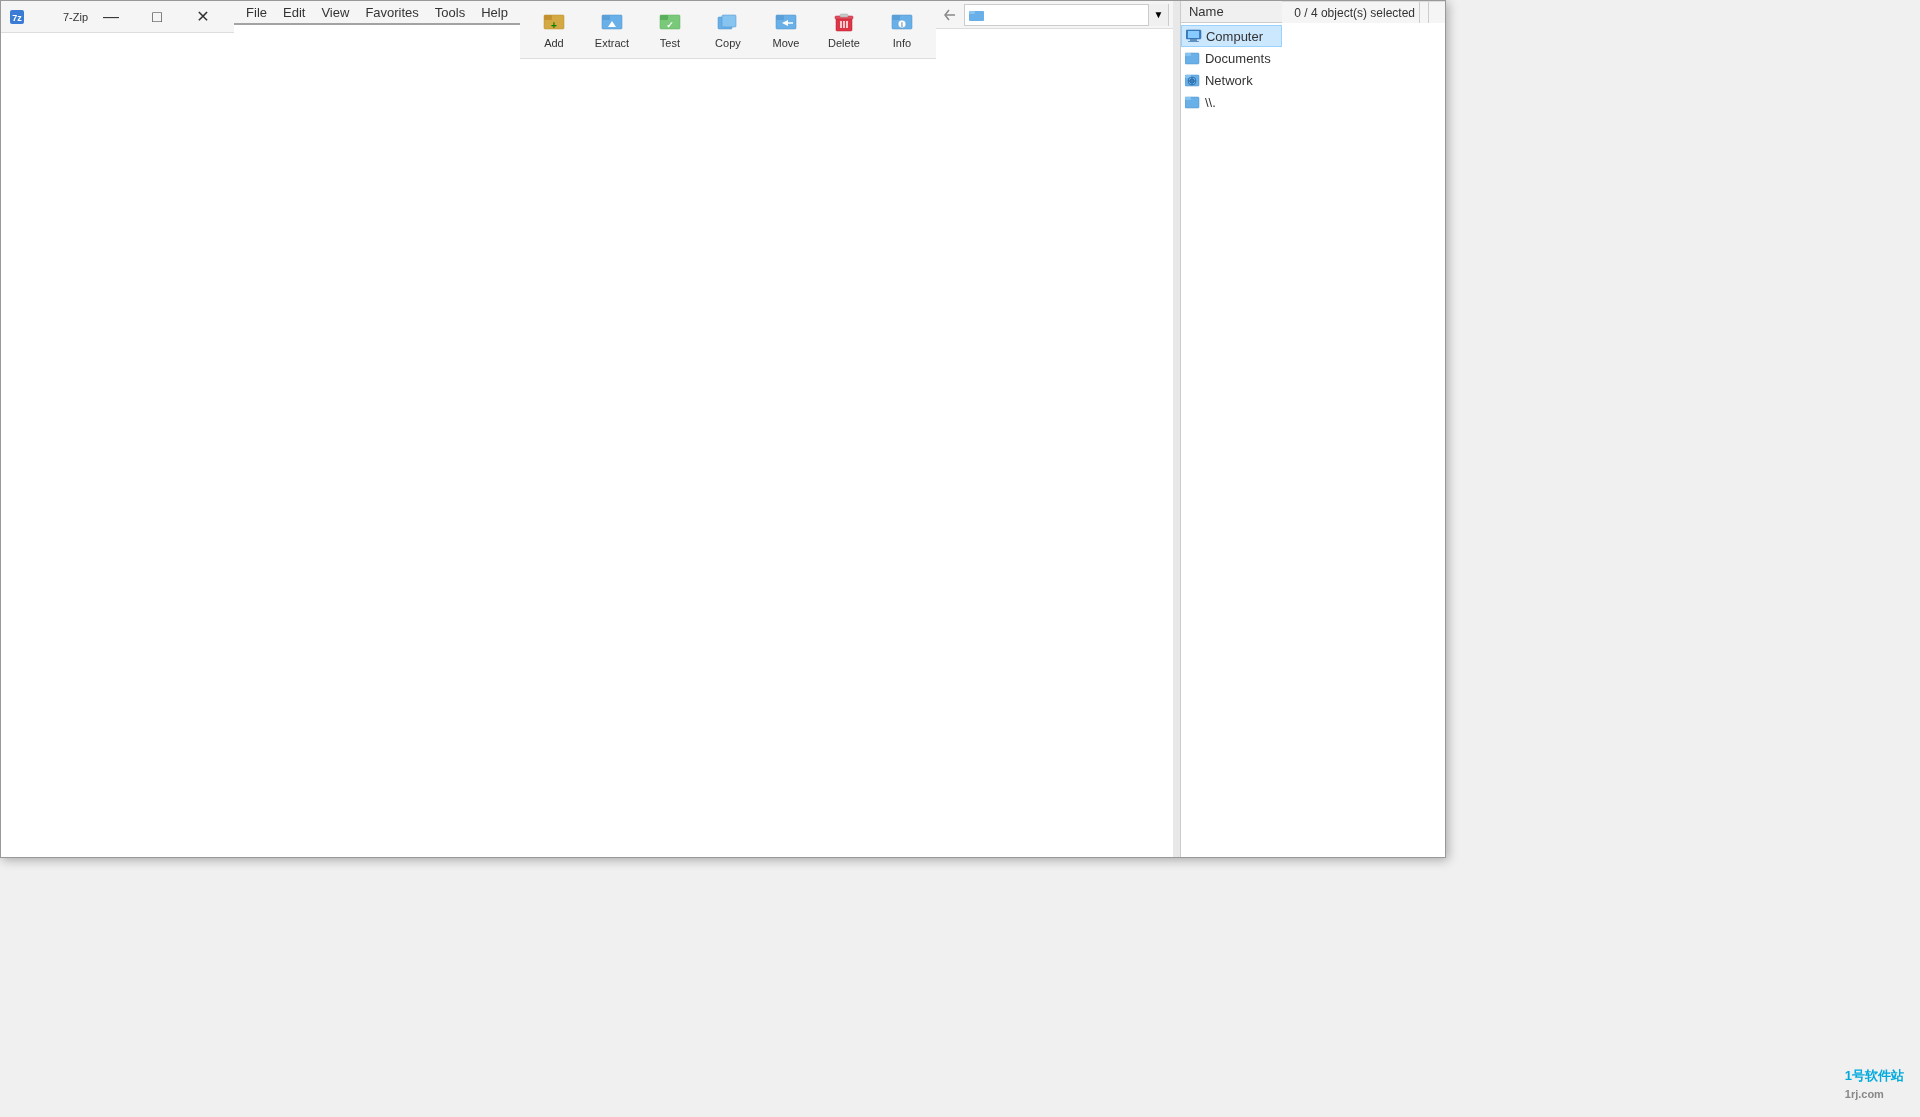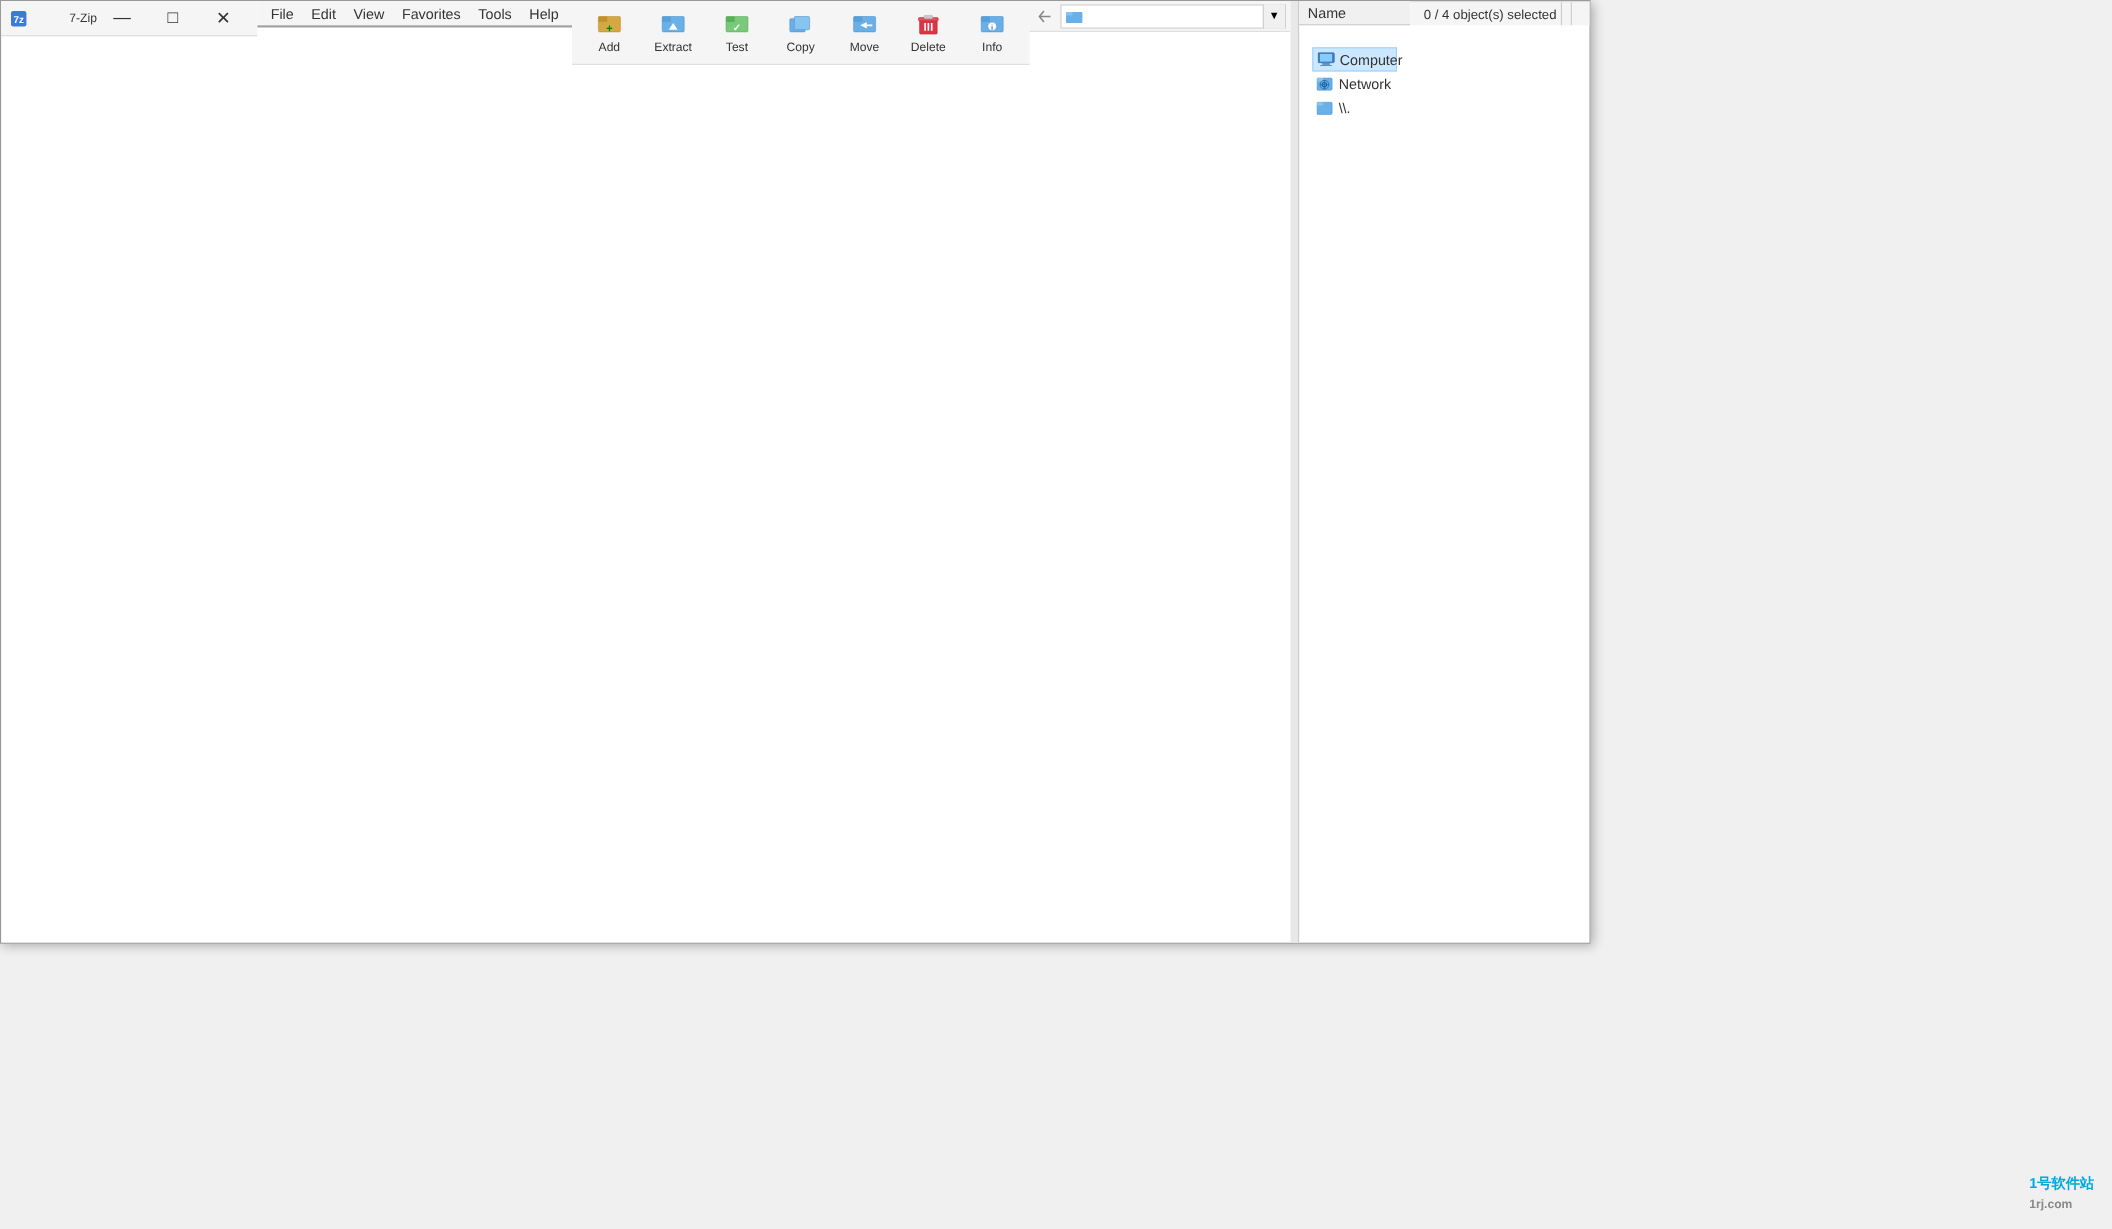--- a/index.html
+++ b/index.html
@@ -229,22 +229,21 @@
 
     .file-list-header-name {
       font-size: 13px;
       color: #333;
       padding: 0 4px;
       cursor: pointer;
       user-select: none;
     }
 
     .file-items {
-      padding: 2px 12px;
-      margin-top: 18px;
+      padding: 2px 0;
     }
 
     .file-item {
       display: flex;
       align-items: center;
       height: 22px;
       padding: 0 4px;
       cursor: pointer;
       gap: 4px;
     }
@@ -463,20 +462,29 @@
             <svg width="16" height="14" viewBox="0 0 16 14">
               <rect x="0" y="1" width="15" height="9" rx="1" fill="#4080c0" stroke="#2060a0" stroke-width="0.5"></rect>
               <rect x="2" y="2" width="11" height="7" fill="#88ccff"></rect>
               <rect x="4" y="10" width="7" height="2" fill="#6090c0"></rect>
               <rect x="2" y="12" width="11" height="1" rx="0.5" fill="#6090c0"></rect>
             </svg>
           </div>
           <span class="item-name">Computer</span>
         </div>
 
+        <div class="file-item">
+          <div class="item-icon">
+            <svg width="16" height="14" viewBox="0 0 16 14">
+              <rect x="0" y="2" width="14" height="11" rx="1" fill="#6ab0e8" stroke="#4a90c8" stroke-width="0.5"></rect>
+              <rect x="0" y="2" width="6" height="3" rx="1" fill="#88c4f0"></rect>
+            </svg>
+          </div>
+          <span class="item-name">Documents</span>
+        </div>
 
         <div class="file-item">
           <div class="item-icon">
             <svg width="16" height="14" viewBox="0 0 16 14">
               <rect x="0" y="2" width="14" height="11" rx="1" fill="#6ab0e8" stroke="#4a90c8" stroke-width="0.5"></rect>
               <rect x="0" y="2" width="6" height="3" rx="1" fill="#88c4f0"></rect>
 
               <circle cx="7" cy="8" r="2" fill="none" stroke="#2060a0" stroke-width="1"></circle>
               <circle cx="7" cy="8" r="4" fill="none" stroke="#2060a0" stroke-width="0.7"></circle>
               <line x1="3" y1="8" x2="11" y2="8" stroke="#2060a0" stroke-width="0.7"></line>

